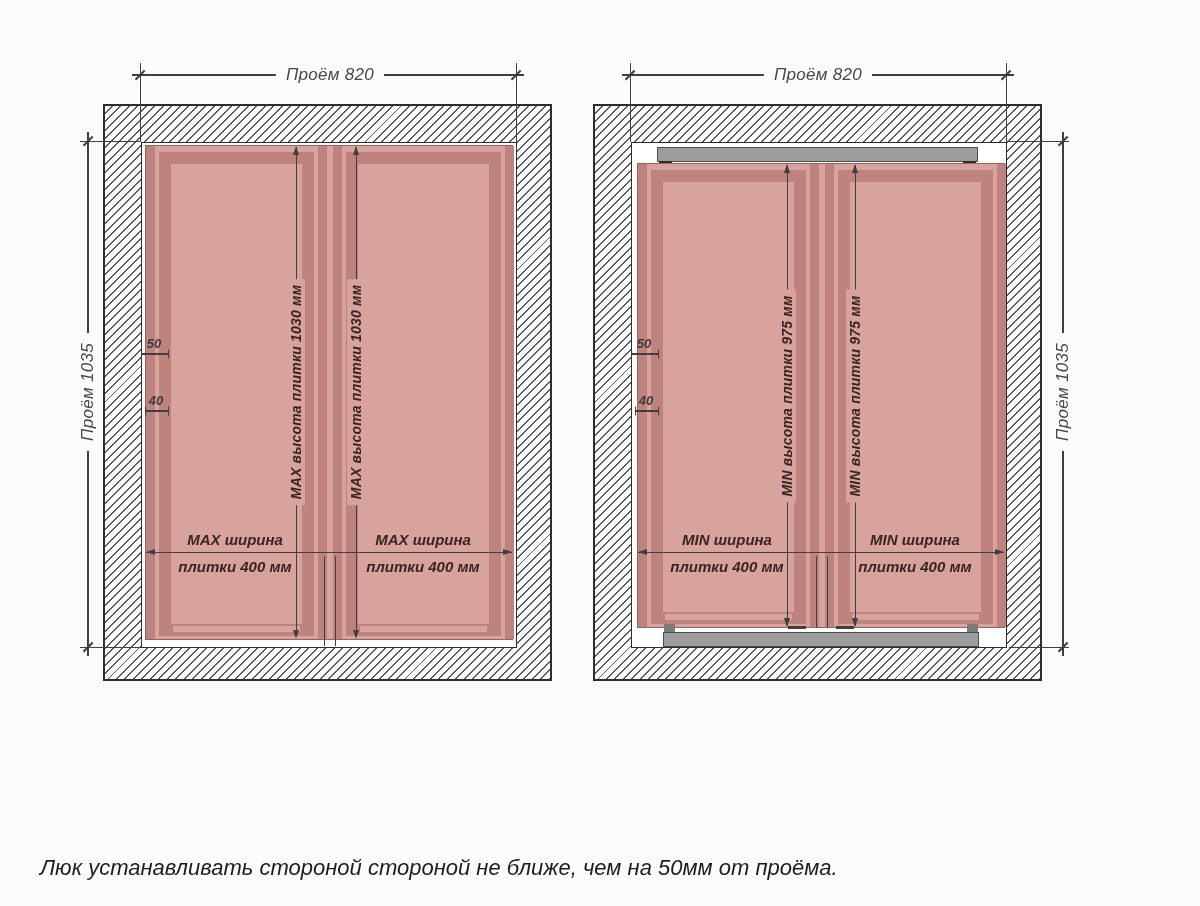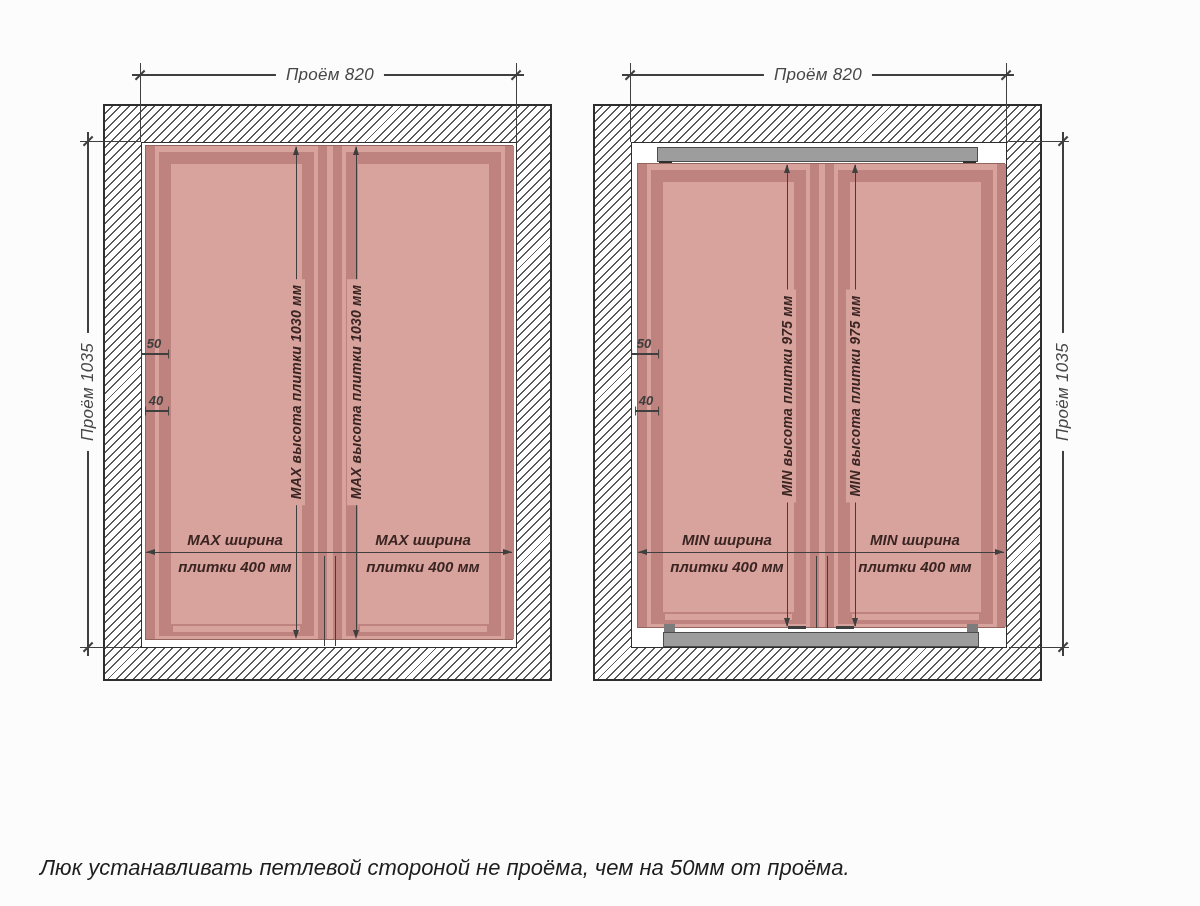--- a/index.html
+++ b/index.html
@@ -214,15 +214,15 @@
     <div class="hl" style="left:631px;top:353.2px;width:28px;"></div>
     <div class="ebar" style="left:631.5px;top:354px;"></div>
     <div class="ebar" style="left:658.5px;top:354px;"></div>
     <div class="sm-lbl" style="left:628px;top:336px;width:32px;">50</div>
     <div class="hl" style="left:635px;top:410.2px;width:24px;"></div>
     <div class="ebar" style="left:635.5px;top:411px;"></div>
     <div class="ebar" style="left:658.5px;top:411px;"></div>
     <div class="sm-lbl" style="left:631px;top:393px;width:30px;">40</div>
   </div>
 
-  <div class="note" style="left:40px;top:855px;">Люк устанавливать петлевой стороной не проёма, чем на 50мм от проёма.</div>
+  <div class="note" style="left:40px;top:855px;">Люк устанавливать стороной стороной не ближе, чем на 50мм от проёма.</div>
 
 </div>
 
 </body></html>

